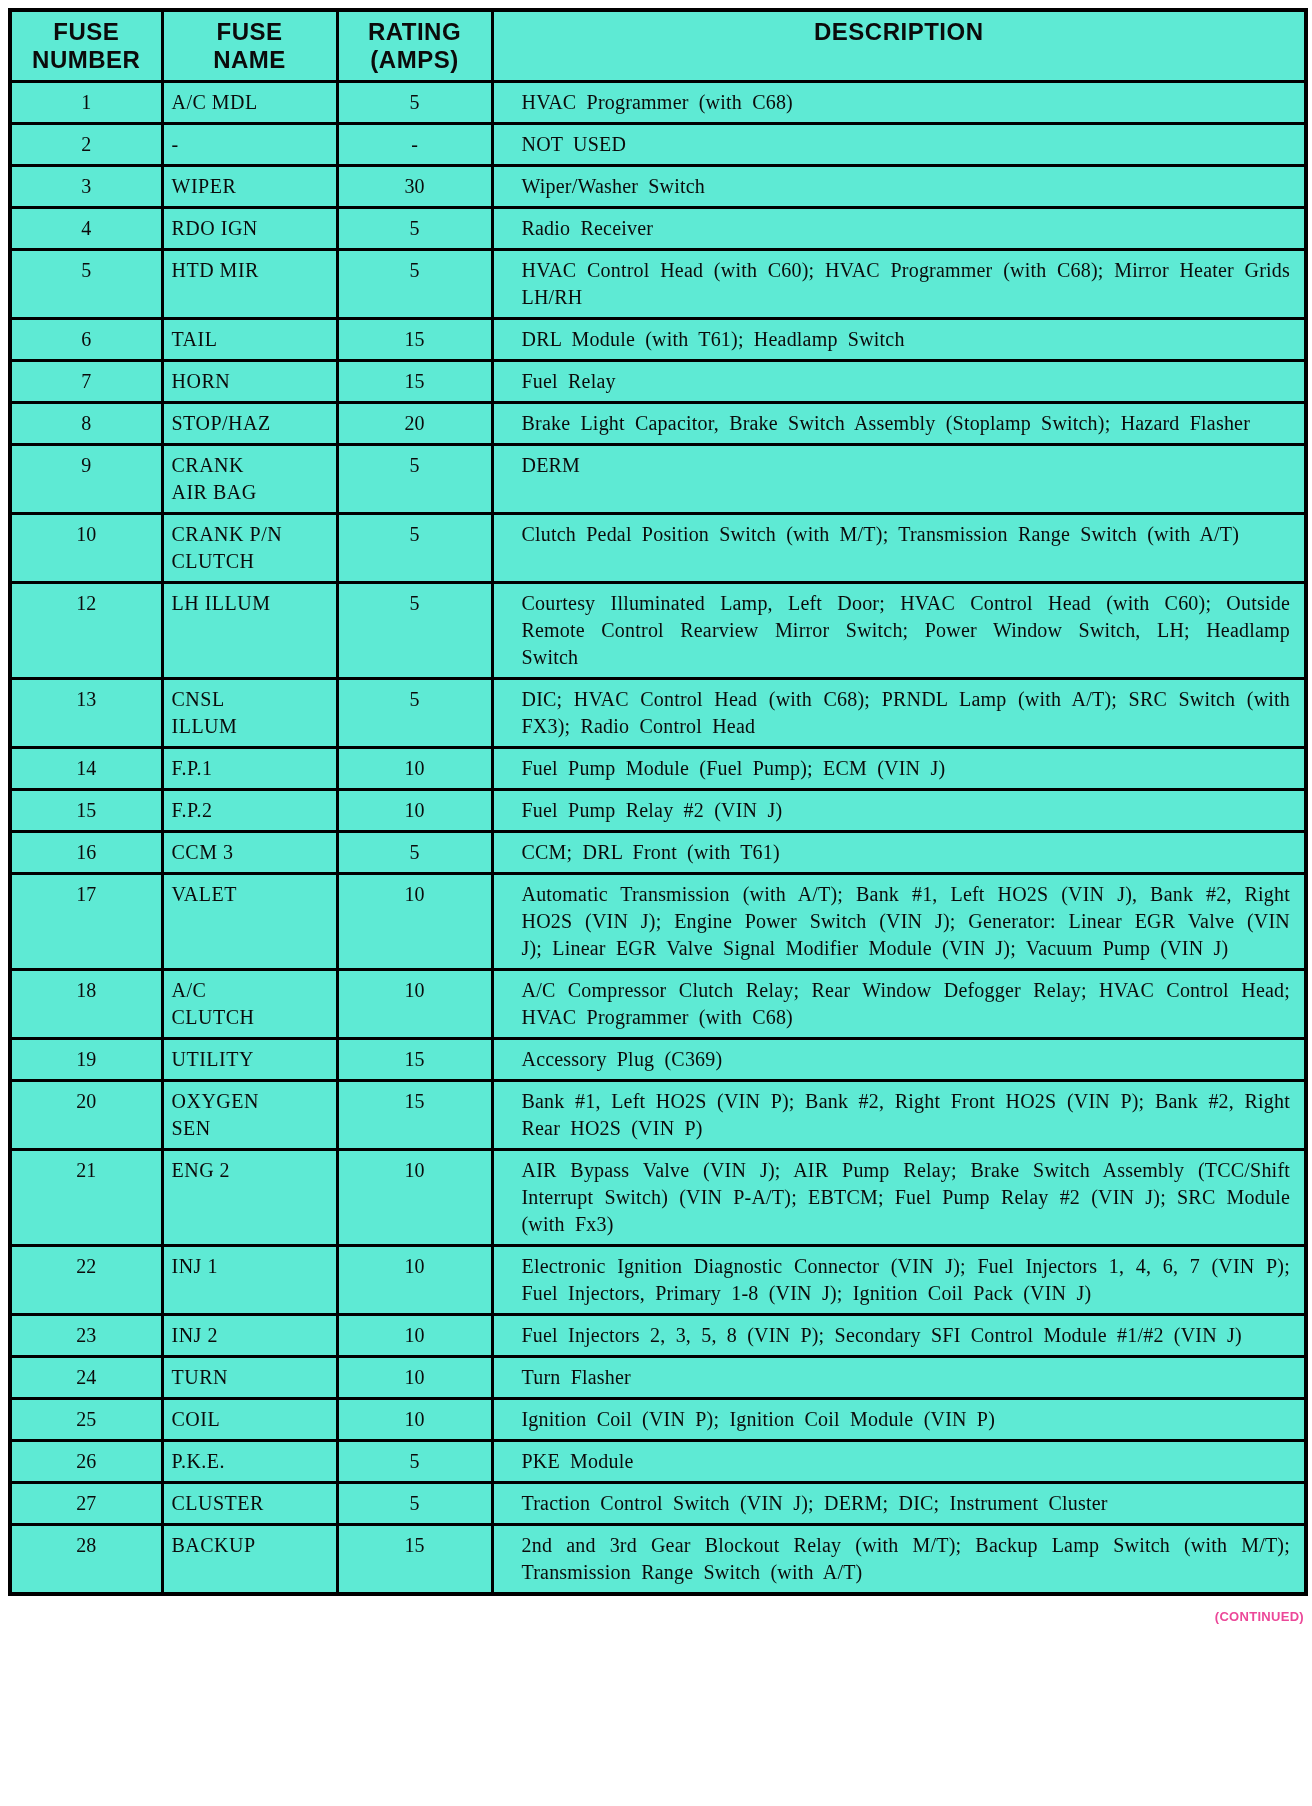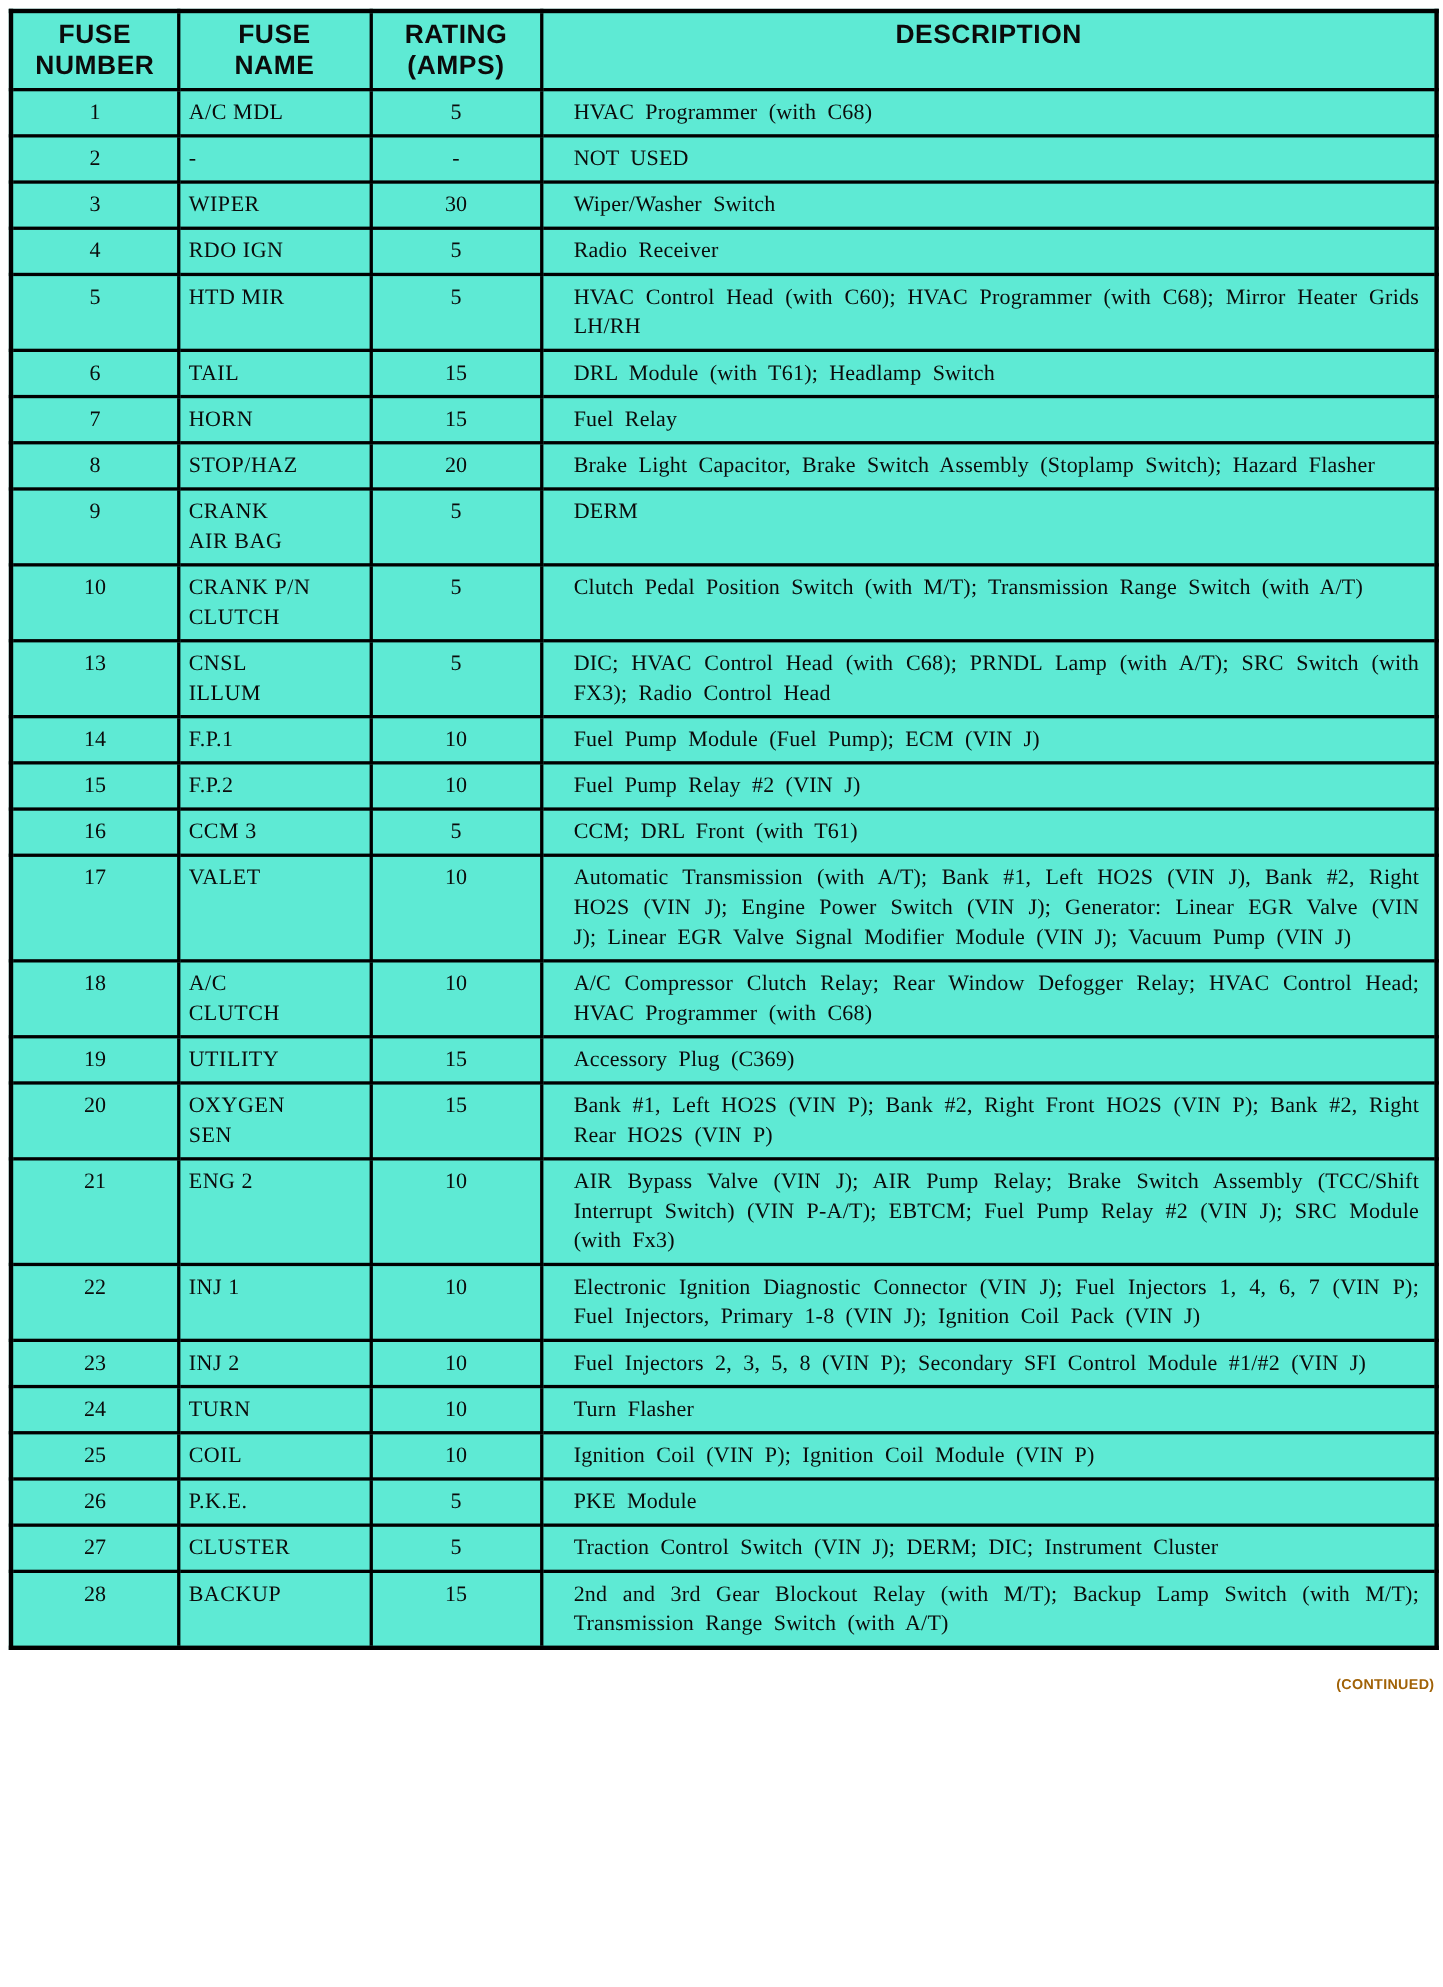--- a/index.html
+++ b/index.html
@@ -61,22 +61,22 @@
   col.w-name { width: 175px; }
   col.w-rating { width: 155px; }
   col.w-desc { width: 814px; }
   .continued {
     width: 1296px;
     text-align: right;
     font-family: "Liberation Sans", sans-serif;
     font-weight: bold;
     font-size: 13px;
     letter-spacing: 0.3px;
-    padding: 23px 2px 0 0;
-    color: #a16207;
+    padding: 13px 2px 0 0;
+    color: #ec4899;
   }
 </style>
 </head>
 <body>
 
 <div class="page">
 
   <table class="fuse-table">
     <colgroup>
       <col class="w-num">
@@ -162,20 +162,26 @@
 
   <tr>
     <td class="c-num">10</td>
     <td class="c-name">CRANK P/N
 CLUTCH</td>
     <td class="c-rating">5</td>
     <td class="c-desc">Clutch Pedal Position Switch (with M/T); Transmission Range Switch (with A/T)</td>
   </tr>
 
 
+  <tr>
+    <td class="c-num">12</td>
+    <td class="c-name">LH ILLUM</td>
+    <td class="c-rating">5</td>
+    <td class="c-desc">Courtesy Illuminated Lamp, Left Door; HVAC Control Head (with C60); Outside Remote Control Rearview Mirror Switch; Power Window Switch, LH; Headlamp Switch</td>
+  </tr>
 
   <tr>
     <td class="c-num">13</td>
     <td class="c-name">CNSL
 ILLUM</td>
     <td class="c-rating">5</td>
     <td class="c-desc">DIC; HVAC Control Head (with C68); PRNDL Lamp (with A/T); SRC Switch (with FX3); Radio Control Head</td>
   </tr>
 
   <tr>

